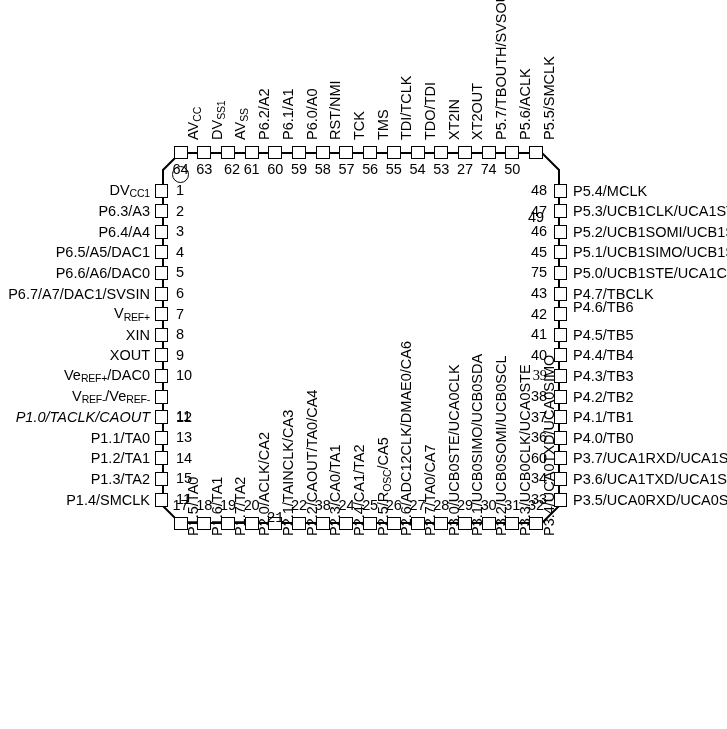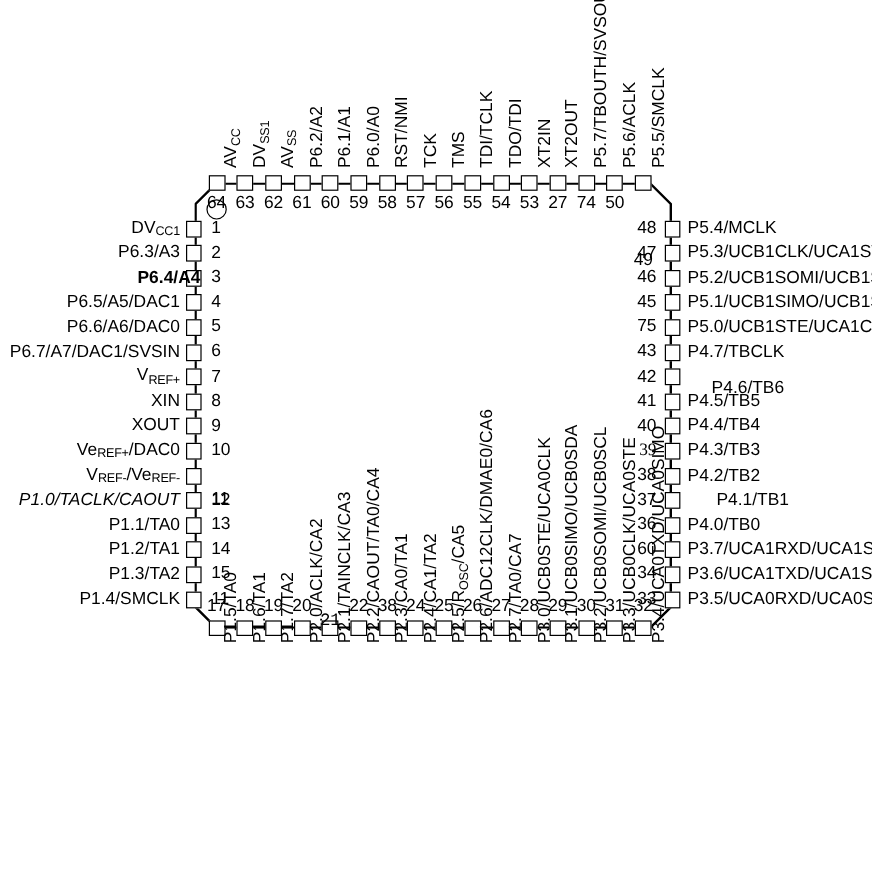--- a/index.html
+++ b/index.html
@@ -97,21 +97,21 @@
 
   <div id="pins-layer">
       <div class="pin-box v" style="left: 155px; top: 183.5px;"></div>
       <div class="pin-num left-col" style="left: 176px; top: 183px;">1</div>
       <div class="pin-label left" style="right: 577px; top: 190.5px;">DV<sub>CC1</sub></div>
       <div class="pin-box v" style="left: 155px; top: 204.1px;"></div>
       <div class="pin-num left-col" style="left: 176px; top: 203.6px;">2</div>
       <div class="pin-label left" style="right: 577px; top: 211.1px;">P6.3/A3</div>
       <div class="pin-box v" style="left: 155px; top: 224.7px;"></div>
       <div class="pin-num left-col" style="left: 176px; top: 224.2px;">3</div>
-      <div class="pin-label left" style="right: 560px; top: 231.7px; font-weight: bold;">P6.4/A4</div>
+      <div class="pin-label left" style="right: 577px; top: 231.7px;">P6.4/A4</div>
       <div class="pin-box v" style="left: 155px; top: 245.3px;"></div>
       <div class="pin-num left-col" style="left: 176px; top: 244.8px;">4</div>
       <div class="pin-label left" style="right: 577px; top: 252.3px;">P6.5/A5/DAC1</div>
       <div class="pin-box v" style="left: 155px; top: 265.9px;"></div>
       <div class="pin-num left-col" style="left: 176px; top: 265.4px;">5</div>
       <div class="pin-label left" style="right: 577px; top: 272.9px;">P6.6/A6/DAC0</div>
       <div class="pin-box v" style="left: 155px; top: 286.5px;"></div>
       <div class="pin-num left-col" style="left: 176px; top: 286px;">6</div>
       <div class="pin-label left" style="right: 577px; top: 293.5px;">P6.7/A7/DAC1/SVSIN</div>
       <div class="pin-box v" style="left: 155px; top: 307.1px;"></div>
@@ -157,56 +157,56 @@
       <div class="pin-num right-col" style="right: 180px; top: 244.8px;">45</div>
       <div class="pin-label right" style="left: 573px; top: 252.3px;">P5.1/UCB1SIMO/UCB1SDA</div>
       <div class="pin-box v" style="left: 554px; top: 265.9px;"></div>
       <div class="pin-num right-col" style="right: 180px; top: 265.4px;">75</div>
       <div class="pin-label right" style="left: 573px; top: 272.9px;">P5.0/UCB1STE/UCA1CLK</div>
       <div class="pin-box v" style="left: 554px; top: 286.5px;"></div>
       <div class="pin-num right-col" style="right: 180px; top: 286px;">43</div>
       <div class="pin-label right" style="left: 573px; top: 293.5px;">P4.7/TBCLK</div>
       <div class="pin-box v" style="left: 554px; top: 307.1px;"></div>
       <div class="pin-num right-col" style="right: 180px; top: 306.6px;">42</div>
-      <div class="pin-label right" style="left: 573px; top: 324px; margin-left: 20px;">P4.6/TB6</div>
+      <div class="pin-label right" style="left: 573px; top: 307px;">P4.6/TB6</div>
       <div class="pin-box v" style="left: 554px; top: 327.7px;"></div>
       <div class="pin-num right-col" style="right: 180px; top: 327.2px;">41</div>
       <div class="pin-label right" style="left: 573px; top: 334.7px;">P4.5/TB5</div>
       <div class="pin-box v" style="left: 554px; top: 348.3px;"></div>
       <div class="pin-num right-col" style="right: 180px; top: 347.8px;">40</div>
       <div class="pin-label right" style="left: 573px; top: 355.3px;">P4.4/TB4</div>
       <div class="pin-box v" style="left: 554px; top: 368.9px;"></div>
       <div class="pin-num right-col" style="right: 180px; top: 368.4px; font-family: Liberation Serif, serif;">39</div>
       <div class="pin-label right" style="left: 573px; top: 375.9px;">P4.3/TB3</div>
       <div class="pin-box v" style="left: 554px; top: 389.5px;"></div>
       <div class="pin-num right-col" style="right: 180px; top: 389px;">38</div>
       <div class="pin-label right" style="left: 573px; top: 396.5px;">P4.2/TB2</div>
       <div class="pin-box v" style="left: 554px; top: 410.1px;"></div>
       <div class="pin-num right-col" style="right: 180px; top: 409.6px;">37</div>
-      <div class="pin-label right" style="left: 573px; top: 417.1px; margin-left: 24px;">P4.1/TB1</div>
+      <div class="pin-label right" style="left: 573px; top: 417.1px;">P4.1/TB1</div>
       <div class="pin-box v" style="left: 554px; top: 430.7px;"></div>
       <div class="pin-num right-col" style="right: 180px; top: 430.2px;">36</div>
       <div class="pin-label right" style="left: 573px; top: 437.7px;">P4.0/TB0</div>
       <div class="pin-box v" style="left: 554px; top: 451.3px;"></div>
       <div class="pin-num right-col" style="right: 180px; top: 450.8px;">60</div>
       <div class="pin-label right" style="left: 573px; top: 458.3px;">P3.7/UCA1RXD/UCA1SOMI</div>
       <div class="pin-box v" style="left: 554px; top: 471.9px;"></div>
       <div class="pin-num right-col" style="right: 180px; top: 471.4px;">34</div>
       <div class="pin-label right" style="left: 573px; top: 478.9px;">P3.6/UCA1TXD/UCA1SIMO</div>
       <div class="pin-box v" style="left: 554px; top: 492.5px;"></div>
       <div class="pin-num right-col" style="right: 180px; top: 492px;">33</div>
       <div class="pin-label right" style="left: 573px; top: 499.5px;">P3.5/UCA0RXD/UCA0SOMI</div>
       <div class="pin-box h" style="left: 173.5px; top: 146px;"></div>
       <div class="pin-num top-row" style="left: 168.5px; top: 162px;">64</div>
       <div class="pin-label vert" style="left: 186px; top: 140px;">AV<sub>CC</sub></div>
       <div class="pin-box h" style="left: 197.2px; top: 146px;"></div>
       <div class="pin-num top-row" style="left: 192.2px; top: 162px;">63</div>
       <div class="pin-label vert" style="left: 209.7px; top: 140px;">DV<sub>SS1</sub></div>
       <div class="pin-box h" style="left: 220.9px; top: 146px;"></div>
-      <div class="pin-num top-row" style="left: 215.9px; top: 162px;">62</div>
+      <div class="pin-num top-row" style="left: 215.9px; top: 162px; text-align: right;">62</div>
       <div class="pin-label vert" style="left: 233.4px; top: 140px;">AV<sub>SS</sub></div>
       <div class="pin-box h" style="left: 244.6px; top: 146px;"></div>
       <div class="pin-num top-row" style="left: 239.6px; top: 162px;">61</div>
       <div class="pin-label vert" style="left: 257.1px; top: 140px;">P6.2/A2</div>
       <div class="pin-box h" style="left: 268.3px; top: 146px;"></div>
       <div class="pin-num top-row" style="left: 263.3px; top: 162px;">60</div>
       <div class="pin-label vert" style="left: 280.8px; top: 140px;">P6.1/A1</div>
       <div class="pin-box h" style="left: 292px; top: 146px;"></div>
       <div class="pin-num top-row" style="left: 287px; top: 162px;">59</div>
       <div class="pin-label vert" style="left: 304.5px; top: 140px;">P6.0/A0</div>

